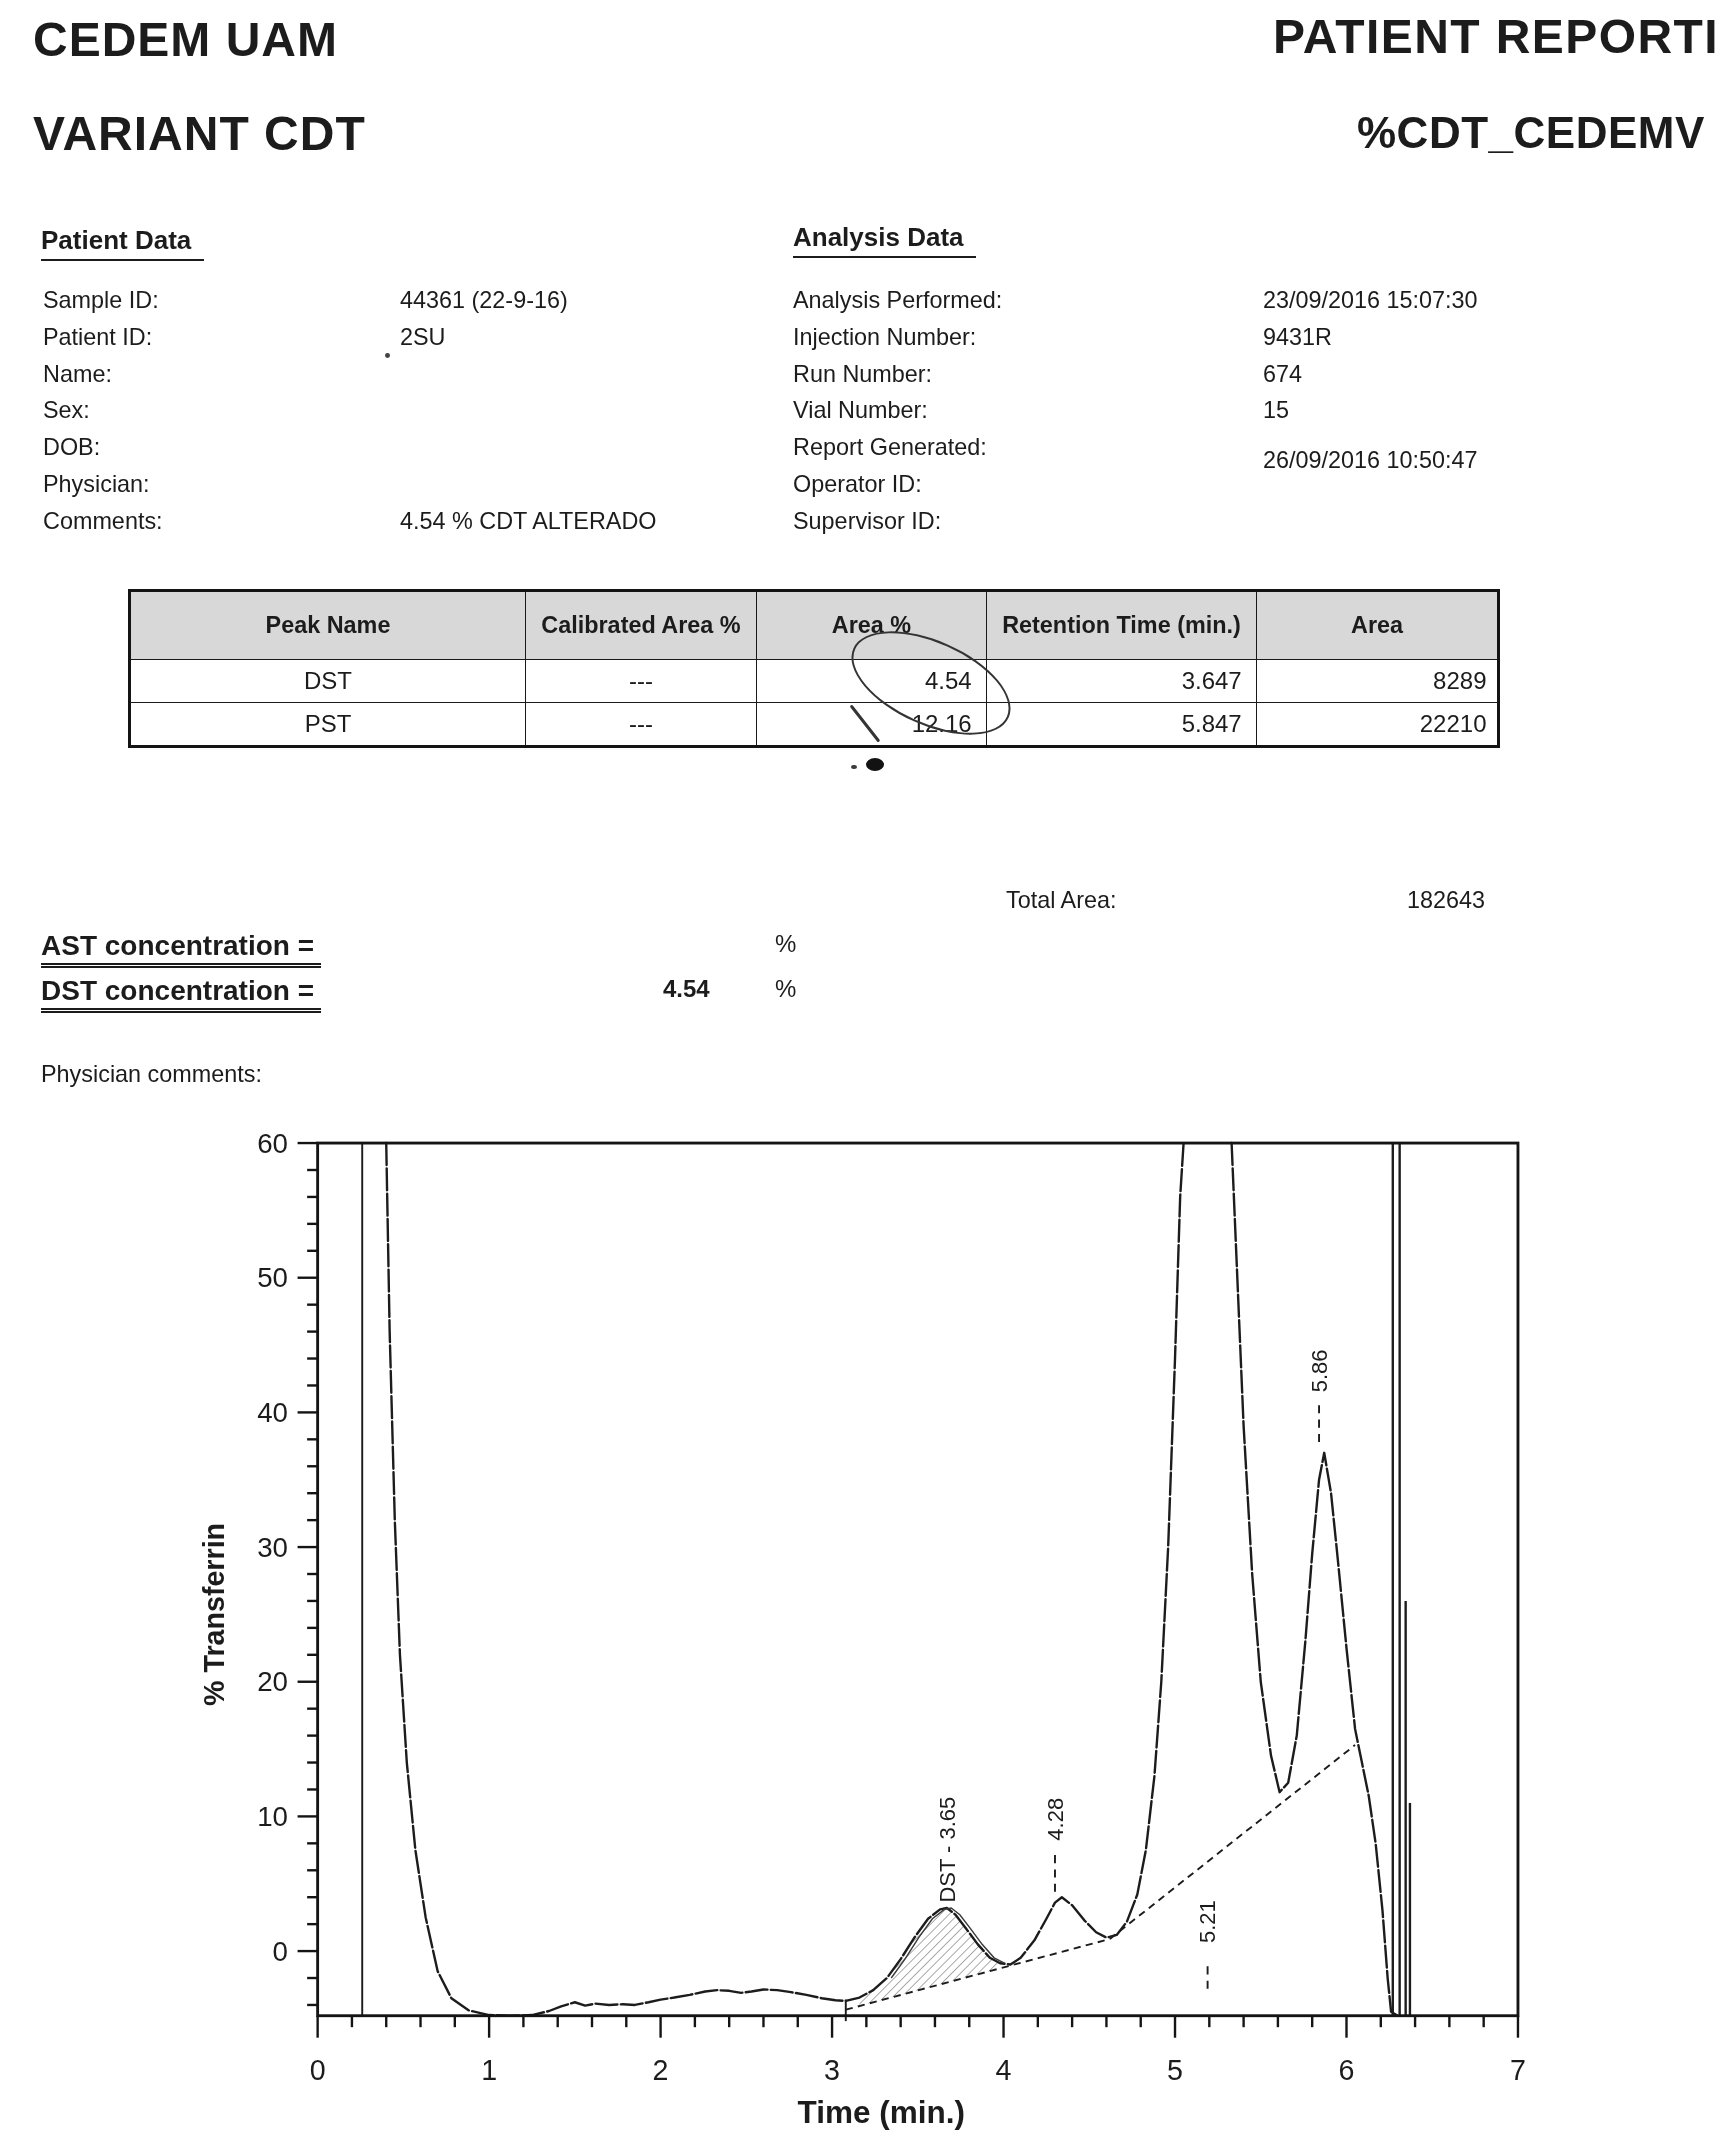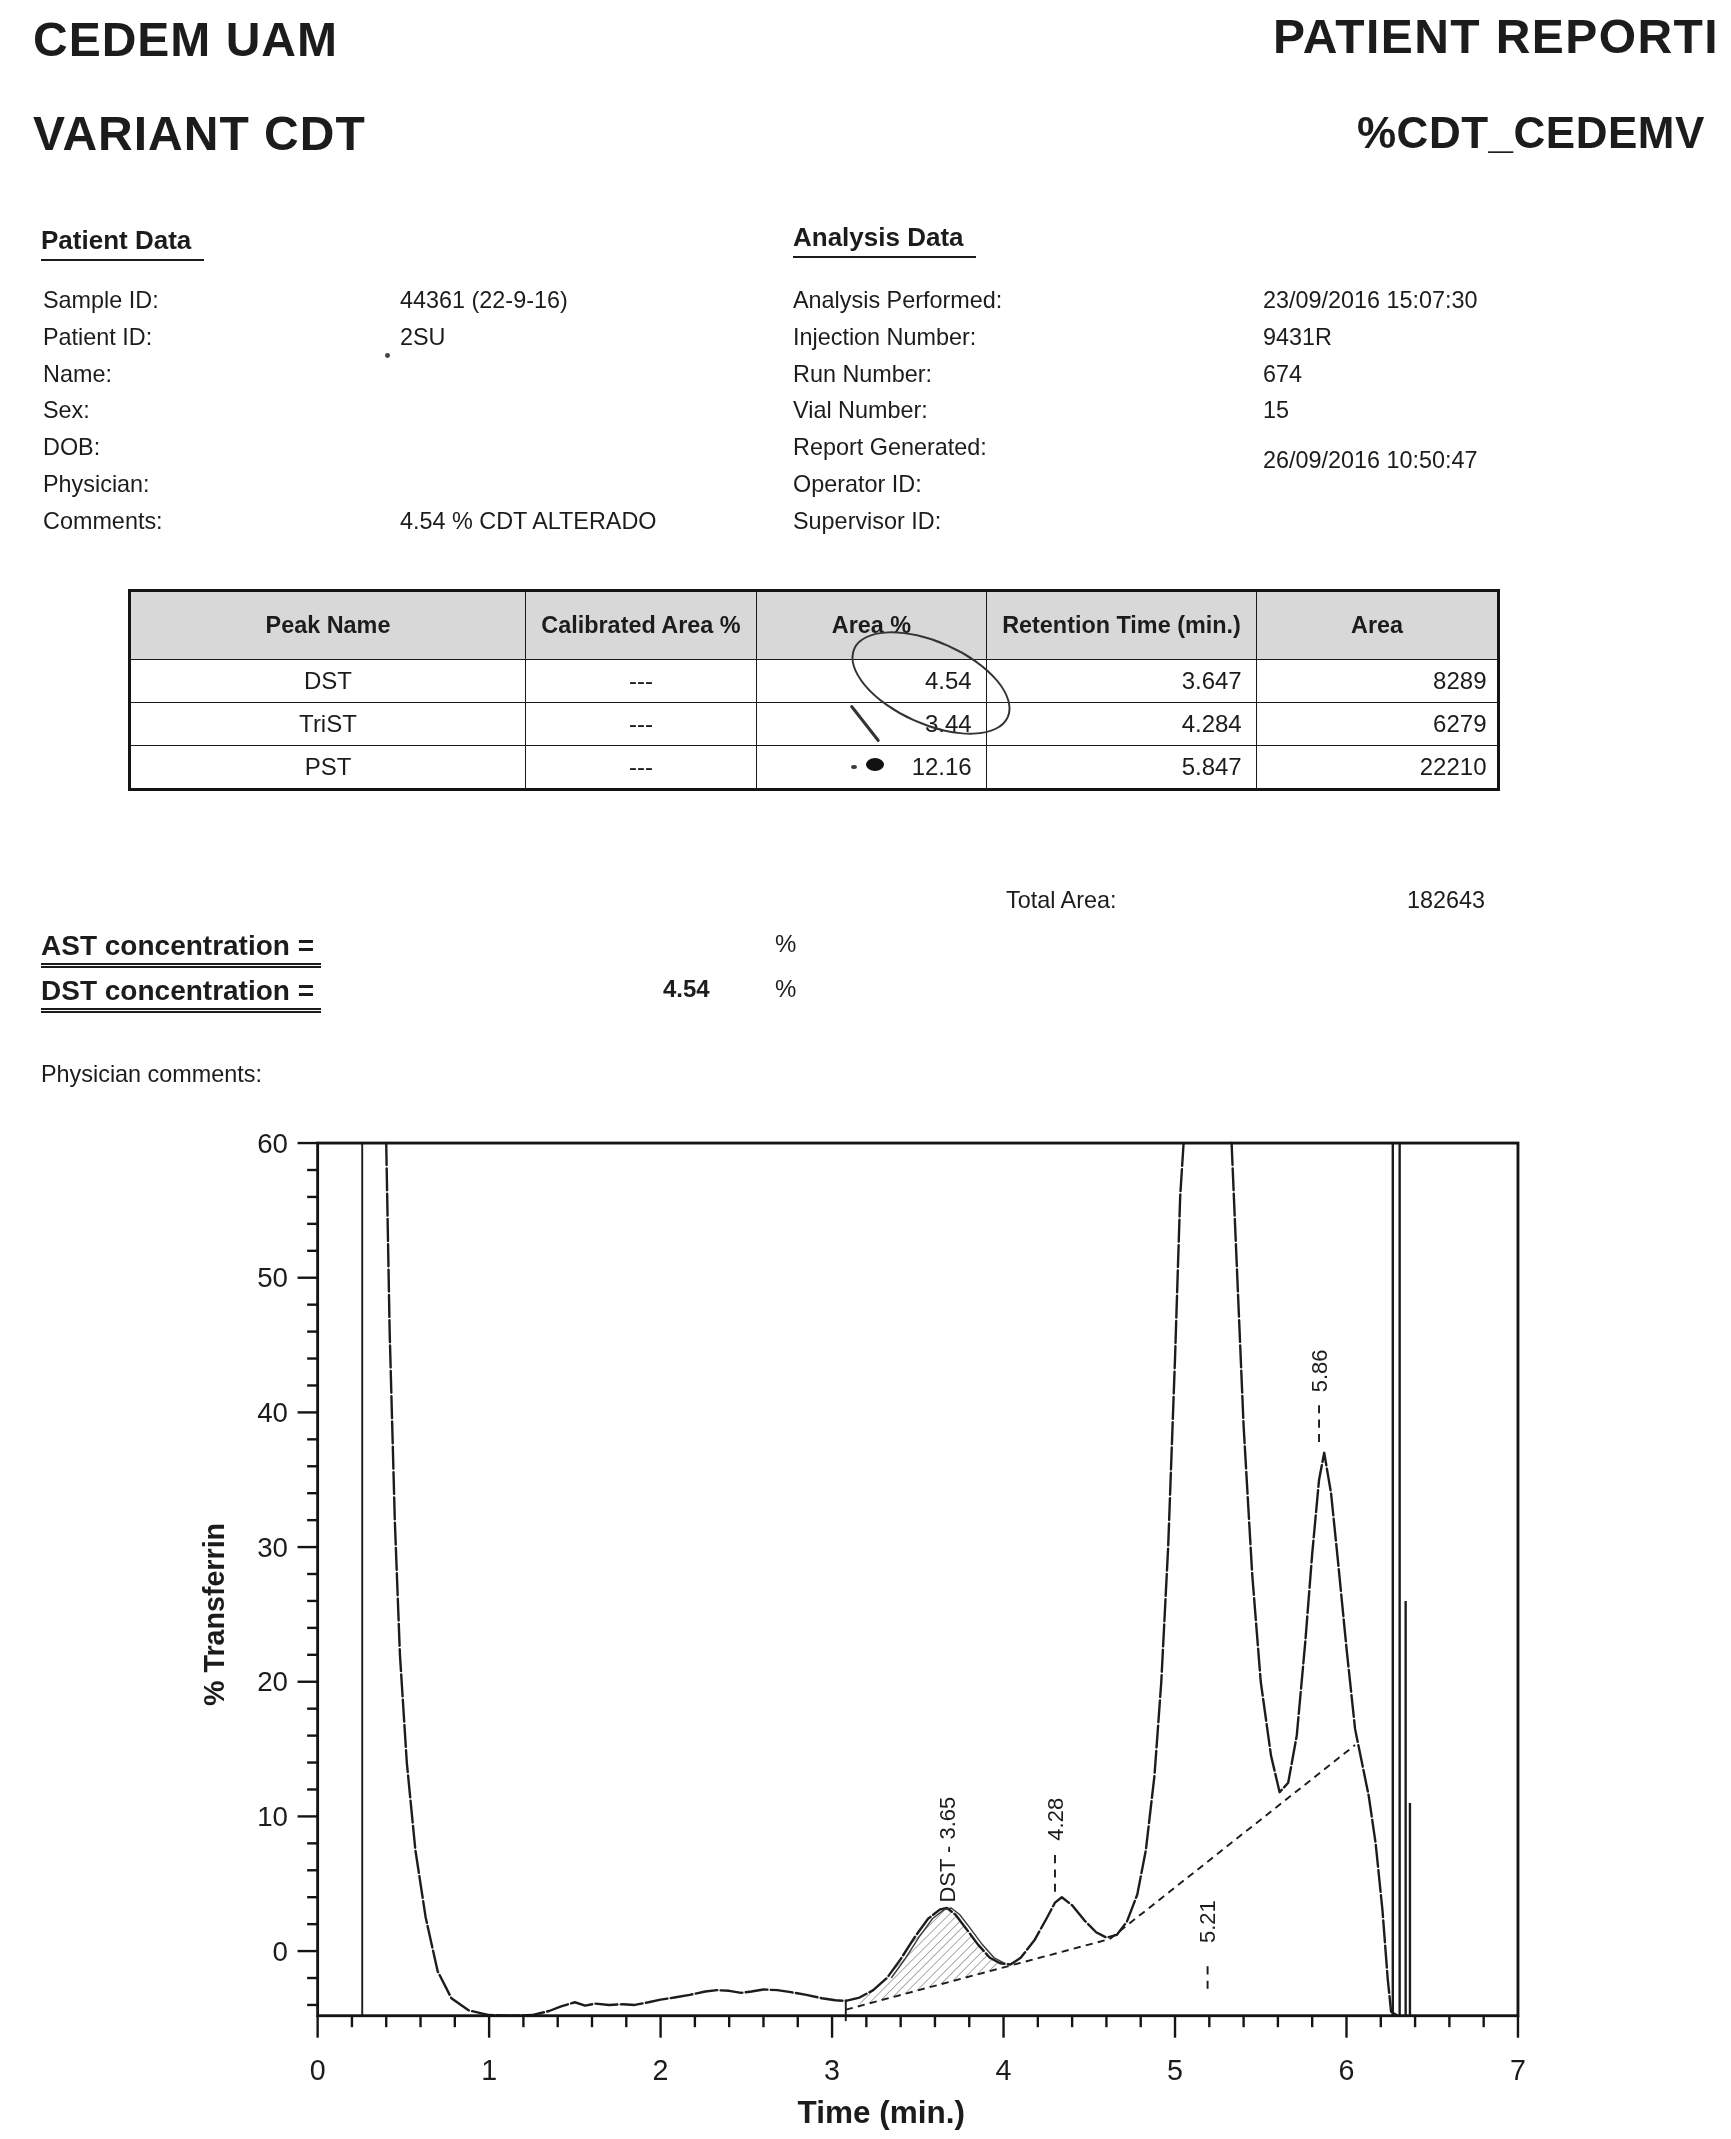--- a/index.html
+++ b/index.html
@@ -86,27 +86,20 @@
     <th>Area %</th>
     <th>Retention Time (min.)</th>
     <th>Area</th>
   </tr>
   <tr>
     <td class="c-center">DST</td>
     <td class="c-center">---</td>
     <td class="c-num">4.54</td>
     <td class="c-num">3.647</td>
     <td class="c-num-a">8289</td>
-  </tr>
-  <tr>
-    <td class="c-center">TriST</td>
-    <td class="c-center">---</td>
-    <td class="c-num">3.44</td>
-    <td class="c-num">4.284</td>
-    <td class="c-num-a">6279</td>
   </tr>
   <tr>
     <td class="c-center">PST</td>
     <td class="c-center">---</td>
     <td class="c-num">12.16</td>
     <td class="c-num">5.847</td>
     <td class="c-num-a">22210</td>
   </tr>
 </tbody>
   </table>

